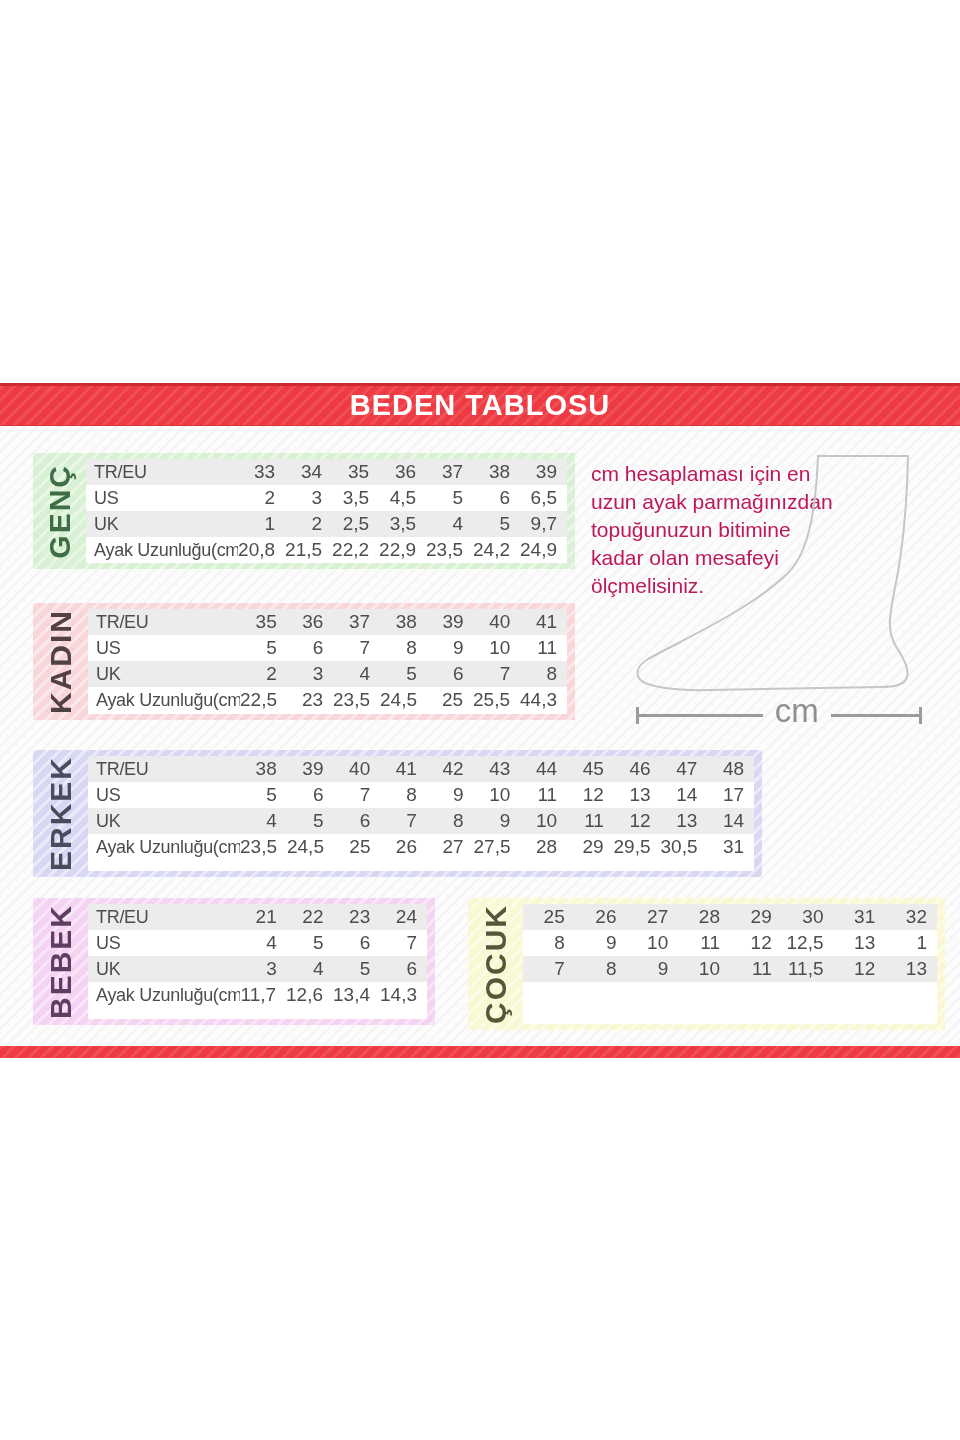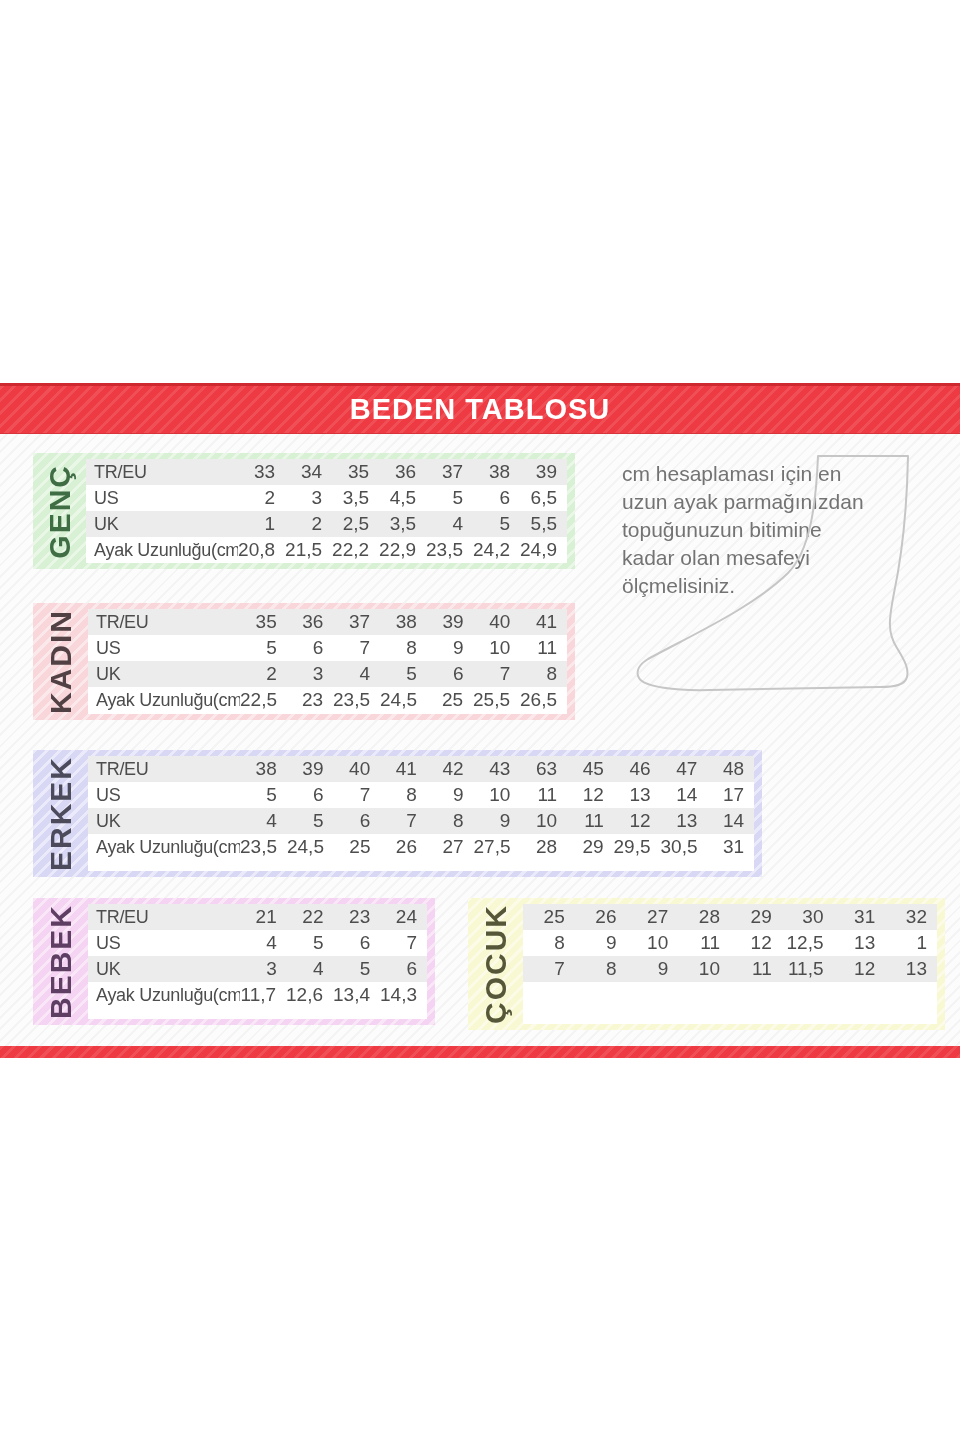--- a/index.html
+++ b/index.html
@@ -5,21 +5,21 @@
   html,body{margin:0;padding:0;background:#fff;}
   .page{
     position:relative;width:960px;height:1440px;background:#ffffff;
     font-family:"Liberation Sans", sans-serif;overflow:hidden;
   }
   .content-bg{
     position:absolute;left:0;top:383px;width:960px;height:675px;
     background:repeating-linear-gradient(135deg, rgba(150,150,150,0.08) 0 2px, transparent 2px 8px), #fcfcfc;
   }
   .header-band{
-    position:absolute;left:0;top:383px;width:960px;height:51px;box-sizing:border-box;
+    position:absolute;left:0;top:383px;width:960px;height:43px;box-sizing:border-box;
     background:repeating-linear-gradient(135deg, rgba(255,255,255,0.10) 0 3px, transparent 3px 9px), #ee3b43;
     border-top:3px solid #cf2930;border-bottom:1px solid #d8343c;
     display:flex;align-items:center;justify-content:center;
   }
   .page-title{color:#ffffff;font-size:29px;font-weight:700;letter-spacing:1px;}
   .bottom-stripe{
     position:absolute;left:0;top:1046px;width:960px;height:12px;
     background:repeating-linear-gradient(135deg, rgba(255,255,255,0.10) 0 3px, transparent 3px 9px), #ee3b43;
   }
   .size-table{
@@ -38,22 +38,22 @@
     width:152px;min-width:152px;box-sizing:border-box;padding-left:8px;
     font-size:18px;letter-spacing:-0.3px;color:#4d4d4d;white-space:nowrap;overflow:hidden;
   }
   .t-cell{flex:1;text-align:right;padding-right:10px;font-size:19px;color:#4d4d4d;}
   .tbl-genc {left:33px;top:453px;width:542px;}
   .tbl-kadin{left:33px;top:603px;width:542px;}
   .tbl-erkek{left:33px;top:750px;width:729px;}
   .tbl-bebek{left:33px;top:898px;width:402px;}
   .tbl-cocuk{left:468px;top:898px;width:477px;}
   .measure-note{
-    position:absolute;left:622px;top:460px;width:320px;
-    color:#737373;font-size:21px;line-height:28px;
+    position:absolute;left:591px;top:460px;width:320px;
+    color:#be185d;font-size:21px;line-height:28px;
   }
   .foot-svg{position:absolute;left:630px;top:445px;}
   .cm-line{
     position:absolute;left:636px;top:700px;width:286px;height:30px;
     display:flex;align-items:center;
   }
   .cm-tick{width:3px;height:17px;background:#9b9b9b;}
   .cm-seg{height:3px;background:#9b9b9b;}
   .cm-seg.long{flex:1.4;}
   .cm-seg.short{flex:1;}
@@ -96,21 +96,21 @@
           <div class="t-cell">6,5</div>
         </div>
         <div class="t-row alt">
           <div class="t-rowlabel">UK</div>
           <div class="t-cell">1</div>
           <div class="t-cell">2</div>
           <div class="t-cell">2,5</div>
           <div class="t-cell">3,5</div>
           <div class="t-cell">4</div>
           <div class="t-cell">5</div>
-          <div class="t-cell">5,5</div>
+          <div class="t-cell">9,7</div>
         </div>
         <div class="t-row">
           <div class="t-rowlabel">Ayak Uzunluğu(cm)</div>
           <div class="t-cell">20,8</div>
           <div class="t-cell">21,5</div>
           <div class="t-cell">22,2</div>
           <div class="t-cell">22,9</div>
           <div class="t-cell">23,5</div>
           <div class="t-cell">24,2</div>
           <div class="t-cell">24,9</div>
@@ -154,39 +154,39 @@
           <div class="t-cell">8</div>
         </div>
         <div class="t-row">
           <div class="t-rowlabel">Ayak Uzunluğu(cm)</div>
           <div class="t-cell">22,5</div>
           <div class="t-cell">23</div>
           <div class="t-cell">23,5</div>
           <div class="t-cell">24,5</div>
           <div class="t-cell">25</div>
           <div class="t-cell">25,5</div>
-          <div class="t-cell">26,5</div>
+          <div class="t-cell">44,3</div>
         </div>
       </div>
   </div>
 
   <div class="size-table tbl-erkek" style="--frame-bg: #d8d8f5;">
     <div class="v-label-wrap">
       <span class="v-label" style="color: rgb(75, 75, 92);">ERKEK</span>
     </div>
     <div class="grid">
         <div class="t-row alt">
           <div class="t-rowlabel">TR/EU</div>
           <div class="t-cell">38</div>
           <div class="t-cell">39</div>
           <div class="t-cell">40</div>
           <div class="t-cell">41</div>
           <div class="t-cell">42</div>
           <div class="t-cell">43</div>
-          <div class="t-cell">63</div>
+          <div class="t-cell">44</div>
           <div class="t-cell">45</div>
           <div class="t-cell">46</div>
           <div class="t-cell">47</div>
           <div class="t-cell">48</div>
         </div>
         <div class="t-row">
           <div class="t-rowlabel">US</div>
           <div class="t-cell">5</div>
           <div class="t-cell">6</div>
           <div class="t-cell">7</div>
@@ -319,16 +319,23 @@
              C 260 170 256 186 267 203
              C 275 216 279 224 277 232
              C 275 240 265 242 250 242
              L 80 245
              C 46 246 14 242 9 233
              C 5 226 10 219 18 214
              C 64 189 122 163 158 128
              C 180 106 186 60 188 11 Z" fill="none" stroke="#c6c6c6" stroke-width="2" stroke-linejoin="round"></path>
   </svg>
 
+  <div class="cm-line">
+    <div class="cm-tick"></div>
+    <div class="cm-seg long"></div>
+    <span class="cm-label">cm</span>
+    <div class="cm-seg short"></div>
+    <div class="cm-tick"></div>
+  </div>
 
   <div class="bottom-stripe"></div>
 
 </div>
 
 </body></html>

